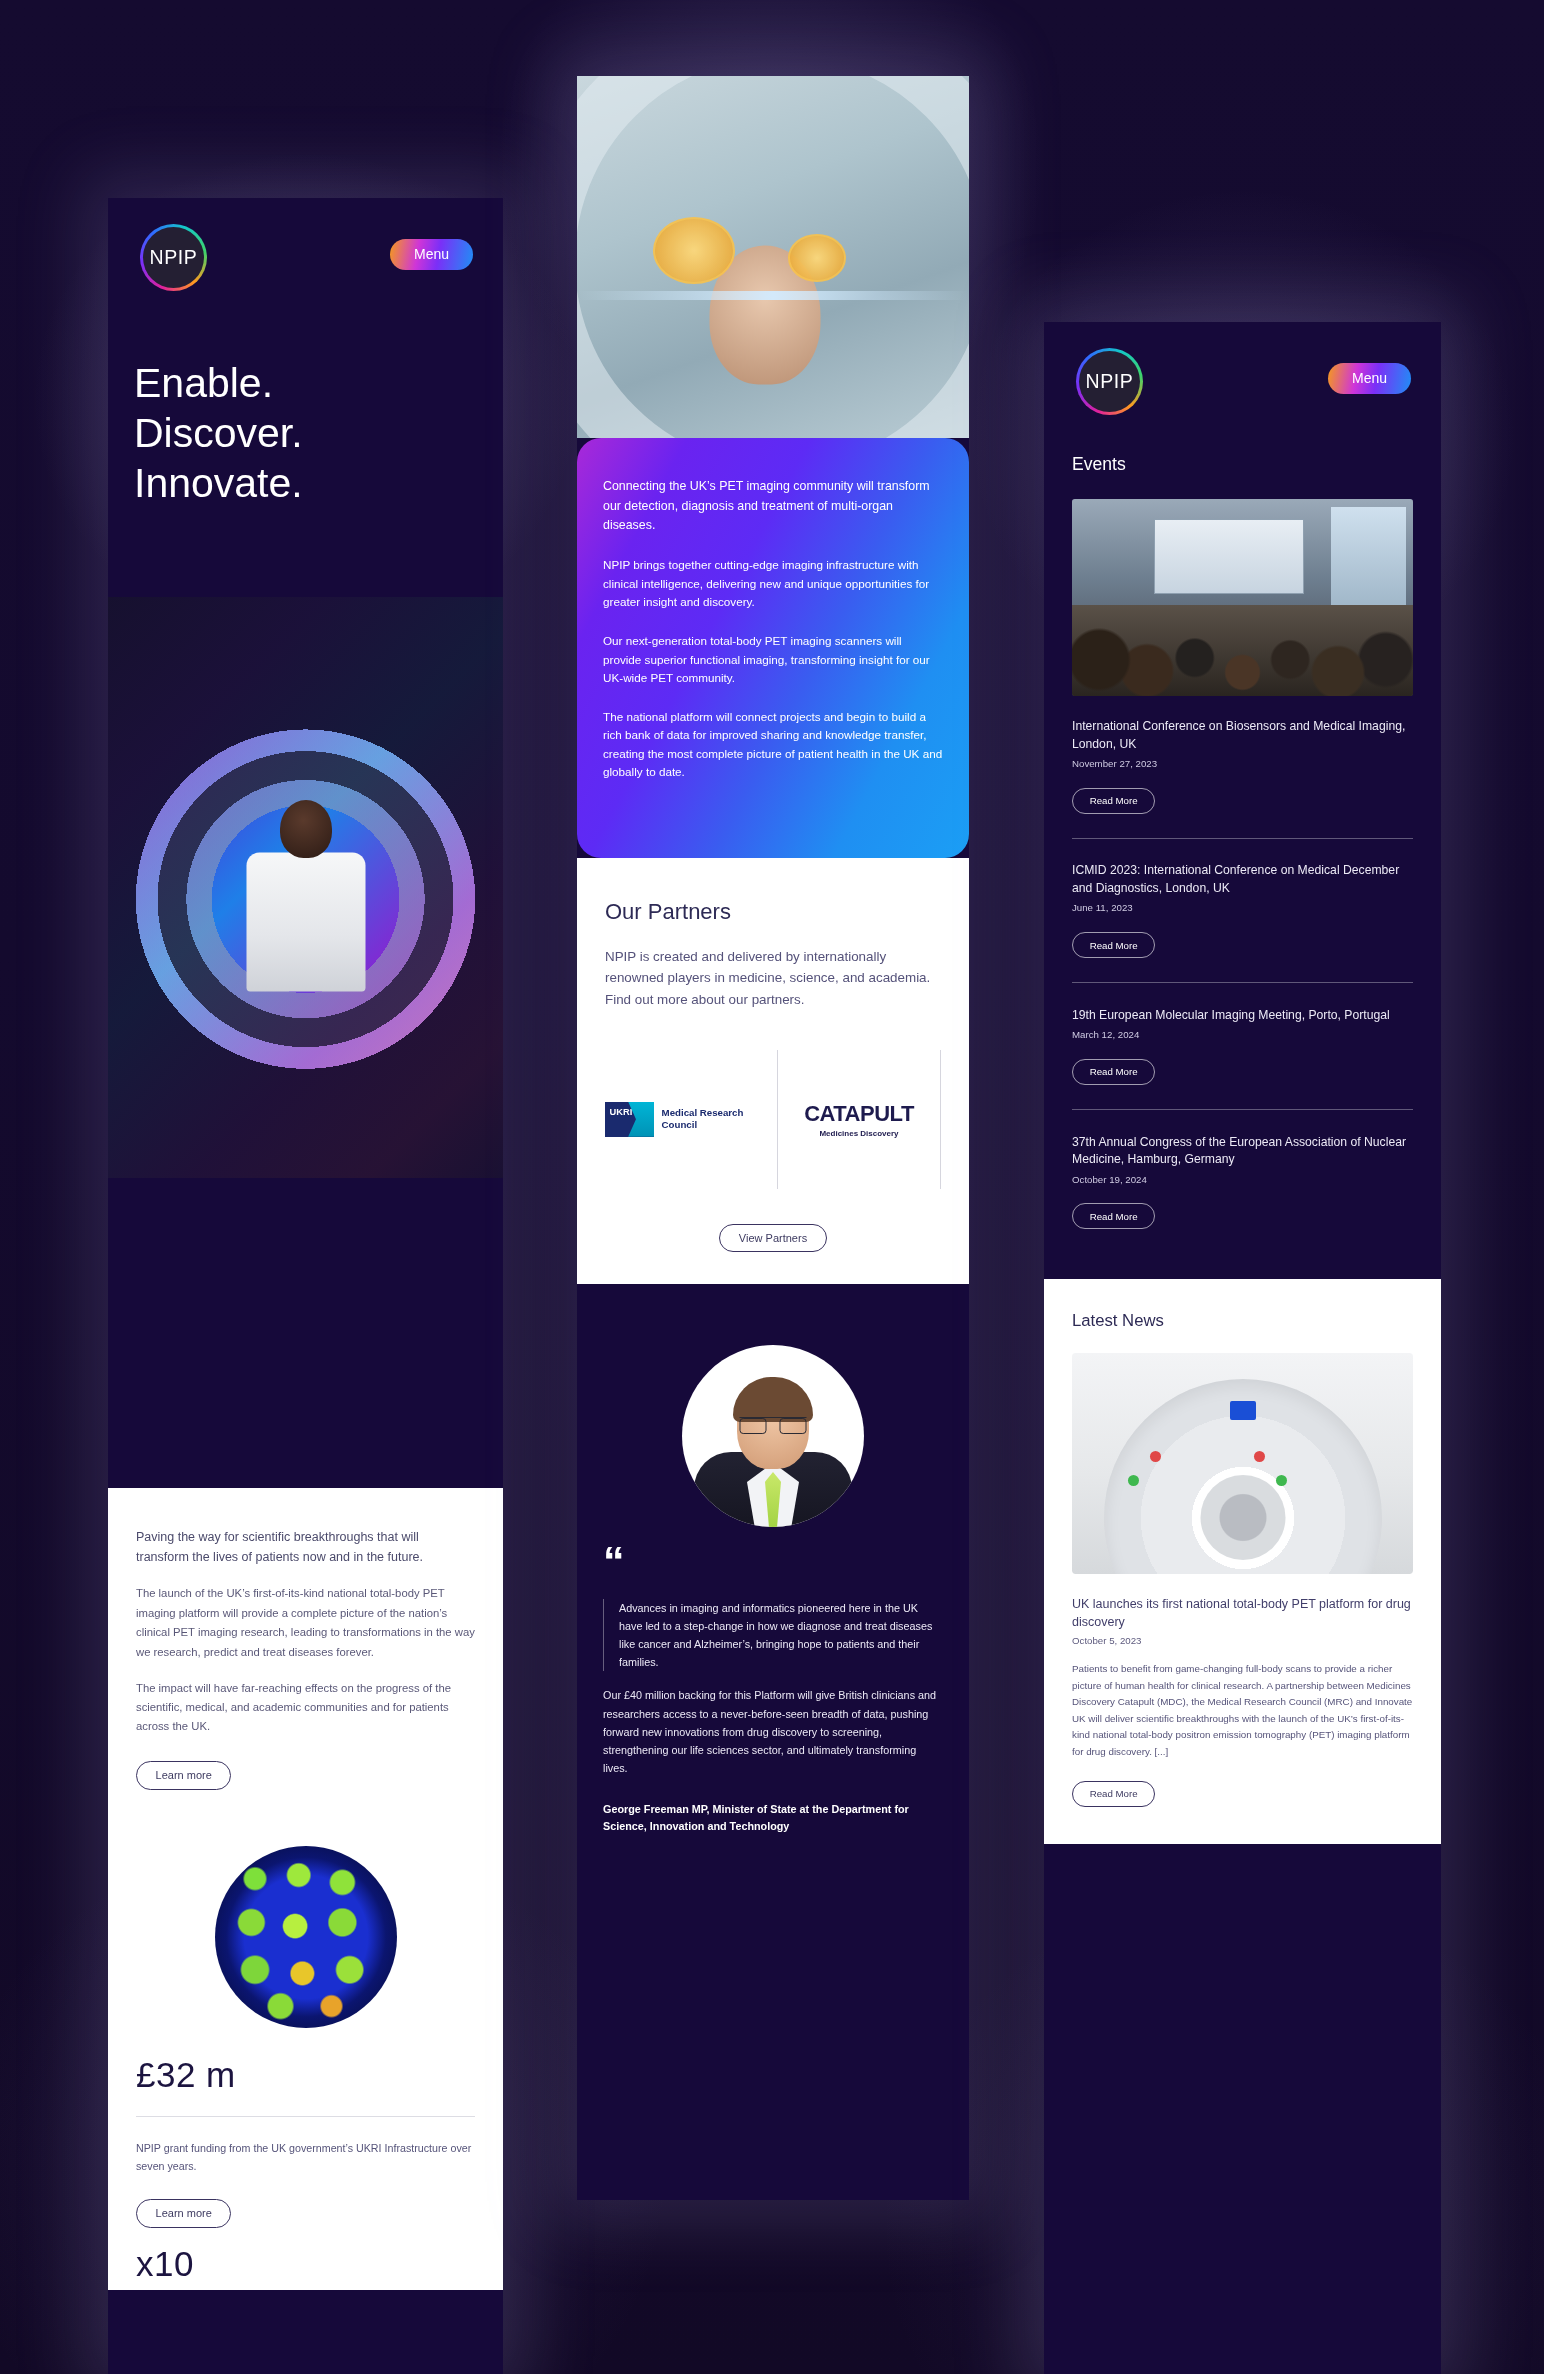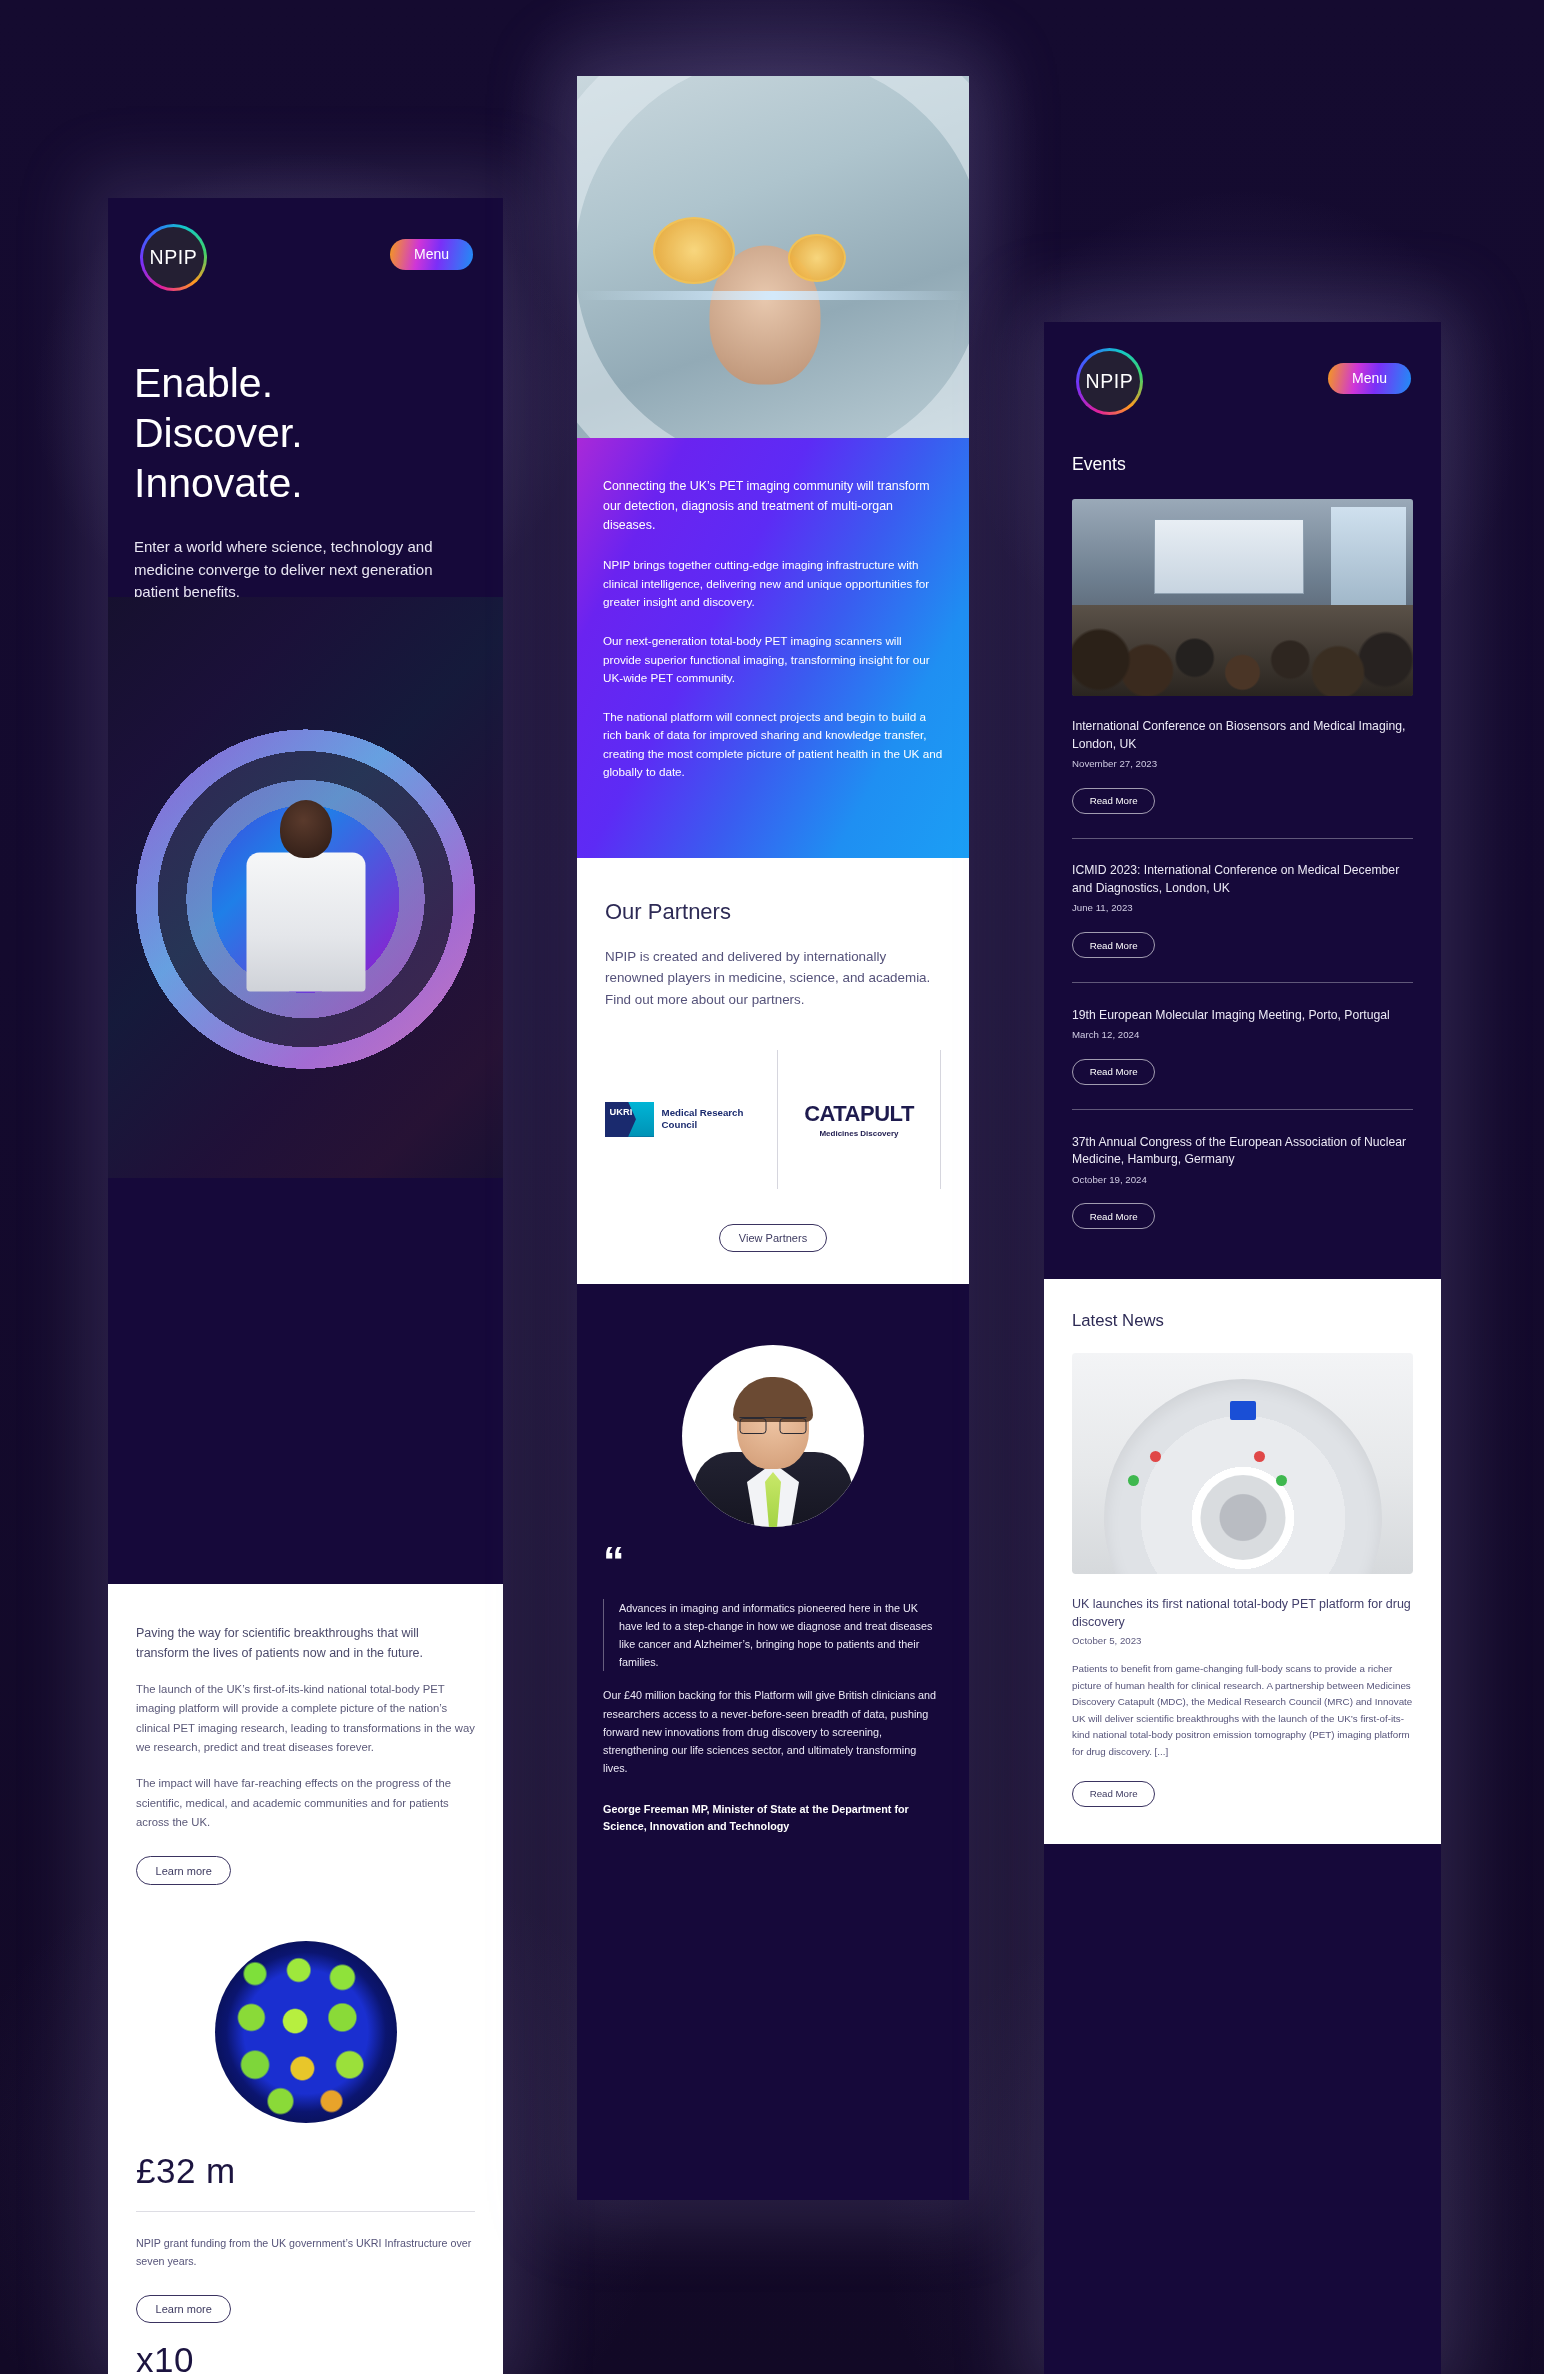--- a/index.html
+++ b/index.html
@@ -136,20 +136,21 @@
   .scan-img .lobe.l { left: 76px; top: 141px; }
   .scan-img .lobe.r { left: 211px; top: 158px; width: 58px; height: 48px; }
   .scan-img .sweep {
     position: absolute; left: 0; top: 215px; width: 100%; height: 9.3px;
     background: linear-gradient(90deg, rgba(255,255,255,0), rgba(210,235,255,.95), rgba(255,255,255,0));
   }
 
   .grad-sec {
     padding: 39px 26px 56px 26px; min-height: 416px;
     background: linear-gradient(118deg,#a929d8 0%,#6a23f0 18%,#5d2bf5 38%,#3a5cf0 58%,#1f8ff2 78%,#1b9ff5 100%);
+    border-radius: 24px;
   }
   .grad-p { color: #fff; font-size: 11.7px; line-height: 1.58; margin-bottom: 20.4px; }
   .grad-p.first { font-size: 12.4px; }
 
   .partners-sec { background: #fff; padding: 41px 28px 32px 28px; }
   .sec-title { color: #2d2a55; font-size: 22px; font-weight: 300; }
   .partners-desc { color: #55527a; font-size: 13.4px; line-height: 1.62; margin-top: 20.4px; }
   .logo-row { display: flex; margin-top: 39px; height: 139px; gap: 10px; }
   .logo-cell { flex: 1; display: flex; align-items: center; justify-content: center; }
   .logo-cell + .logo-cell { border-left: 0.9px solid #d6d6de; }
@@ -300,21 +301,20 @@
         <div class="logo-inner">NPIP</div>
       </div>
       <button class="menu-btn">Menu</button>
     </div>
 
     <div class="hero-title">
       <div>Enable.</div>
       <div>Discover.</div>
       <div>Innovate.</div>
     </div>
-    <div class="hero-sub">Enter a world where science, technology and medicine converge to deliver next generation patient benefits.</div>
 
     <div class="hero-img">
       <div class="patient"></div>
       <div class="head"></div>
     </div>
 
     <div style="height:980px"></div>
 
     <div class="white-sec">
       <div class="lead">Paving the way for scientific breakthroughs that will transform the lives of patients now and in the future.</div>

